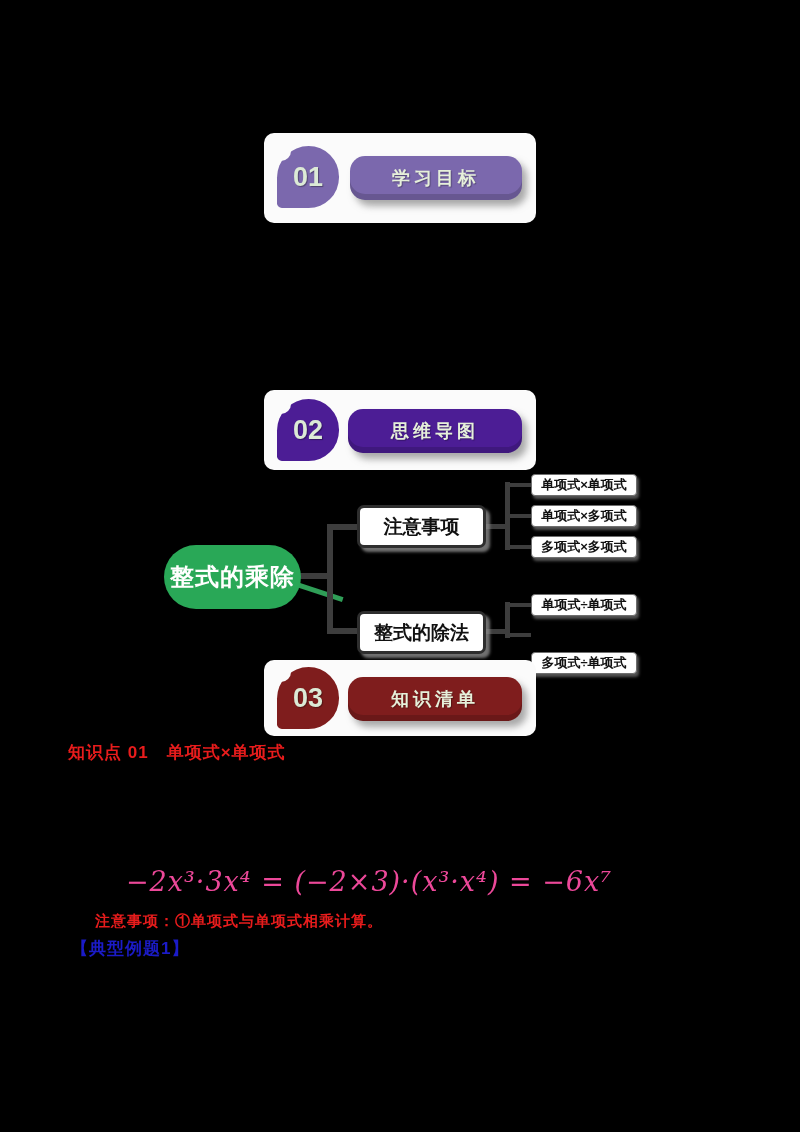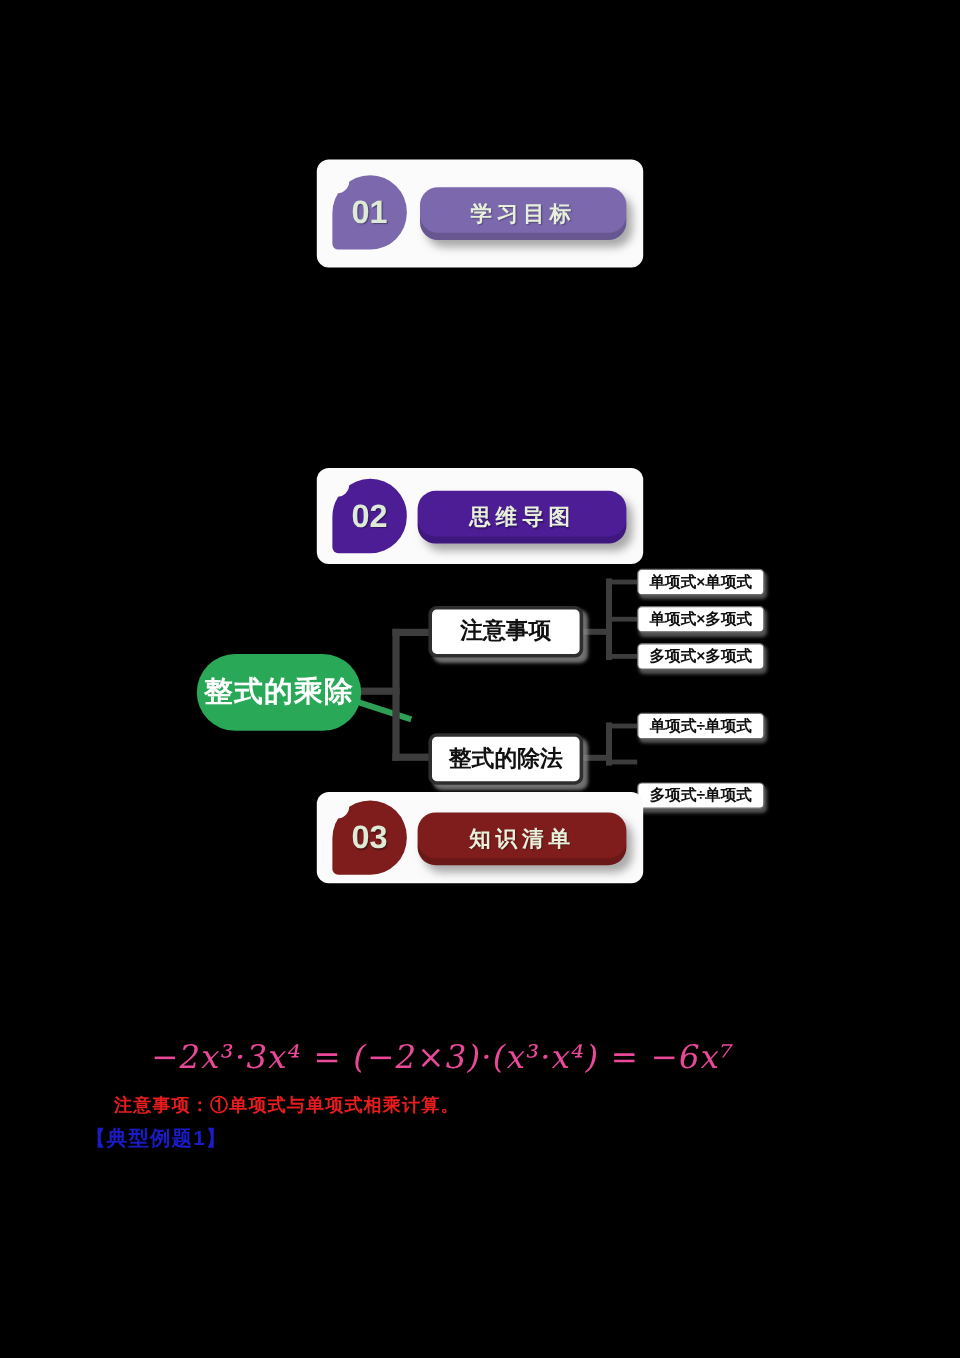--- a/index.html
+++ b/index.html
@@ -89,17 +89,18 @@
   <div class="leaf-box" style="top:474px;">单项式×单项式</div>
   <div class="leaf-box" style="top:505px;">单项式×多项式</div>
   <div class="leaf-box" style="top:536px;">多项式×多项式</div>
   <div class="leaf-box" style="top:594px;">单项式÷单项式</div>
   <div class="leaf-box" style="top:652px;">多项式÷单项式</div>
 
   <div class="card" style="left:264px;top:660px;width:272px;height:76px;"></div>
   <div class="badge s3" style="left:277px;top:667px;">03</div>
   <div class="pill s3" style="left:348px;top:677px;width:174px;">知识清单</div>
 
+  <div class="kp-heading">知识点 01　单项式×单项式</div>
   <div class="formula">−2x³·3x⁴ = (−2×3)·(x³·x⁴) = −6x⁷</div>
   <div class="note">注意事项：①单项式与单项式相乘计算。</div>
   <div class="example">【典型例题1】</div>
 
 </div>
 
 </body></html>

